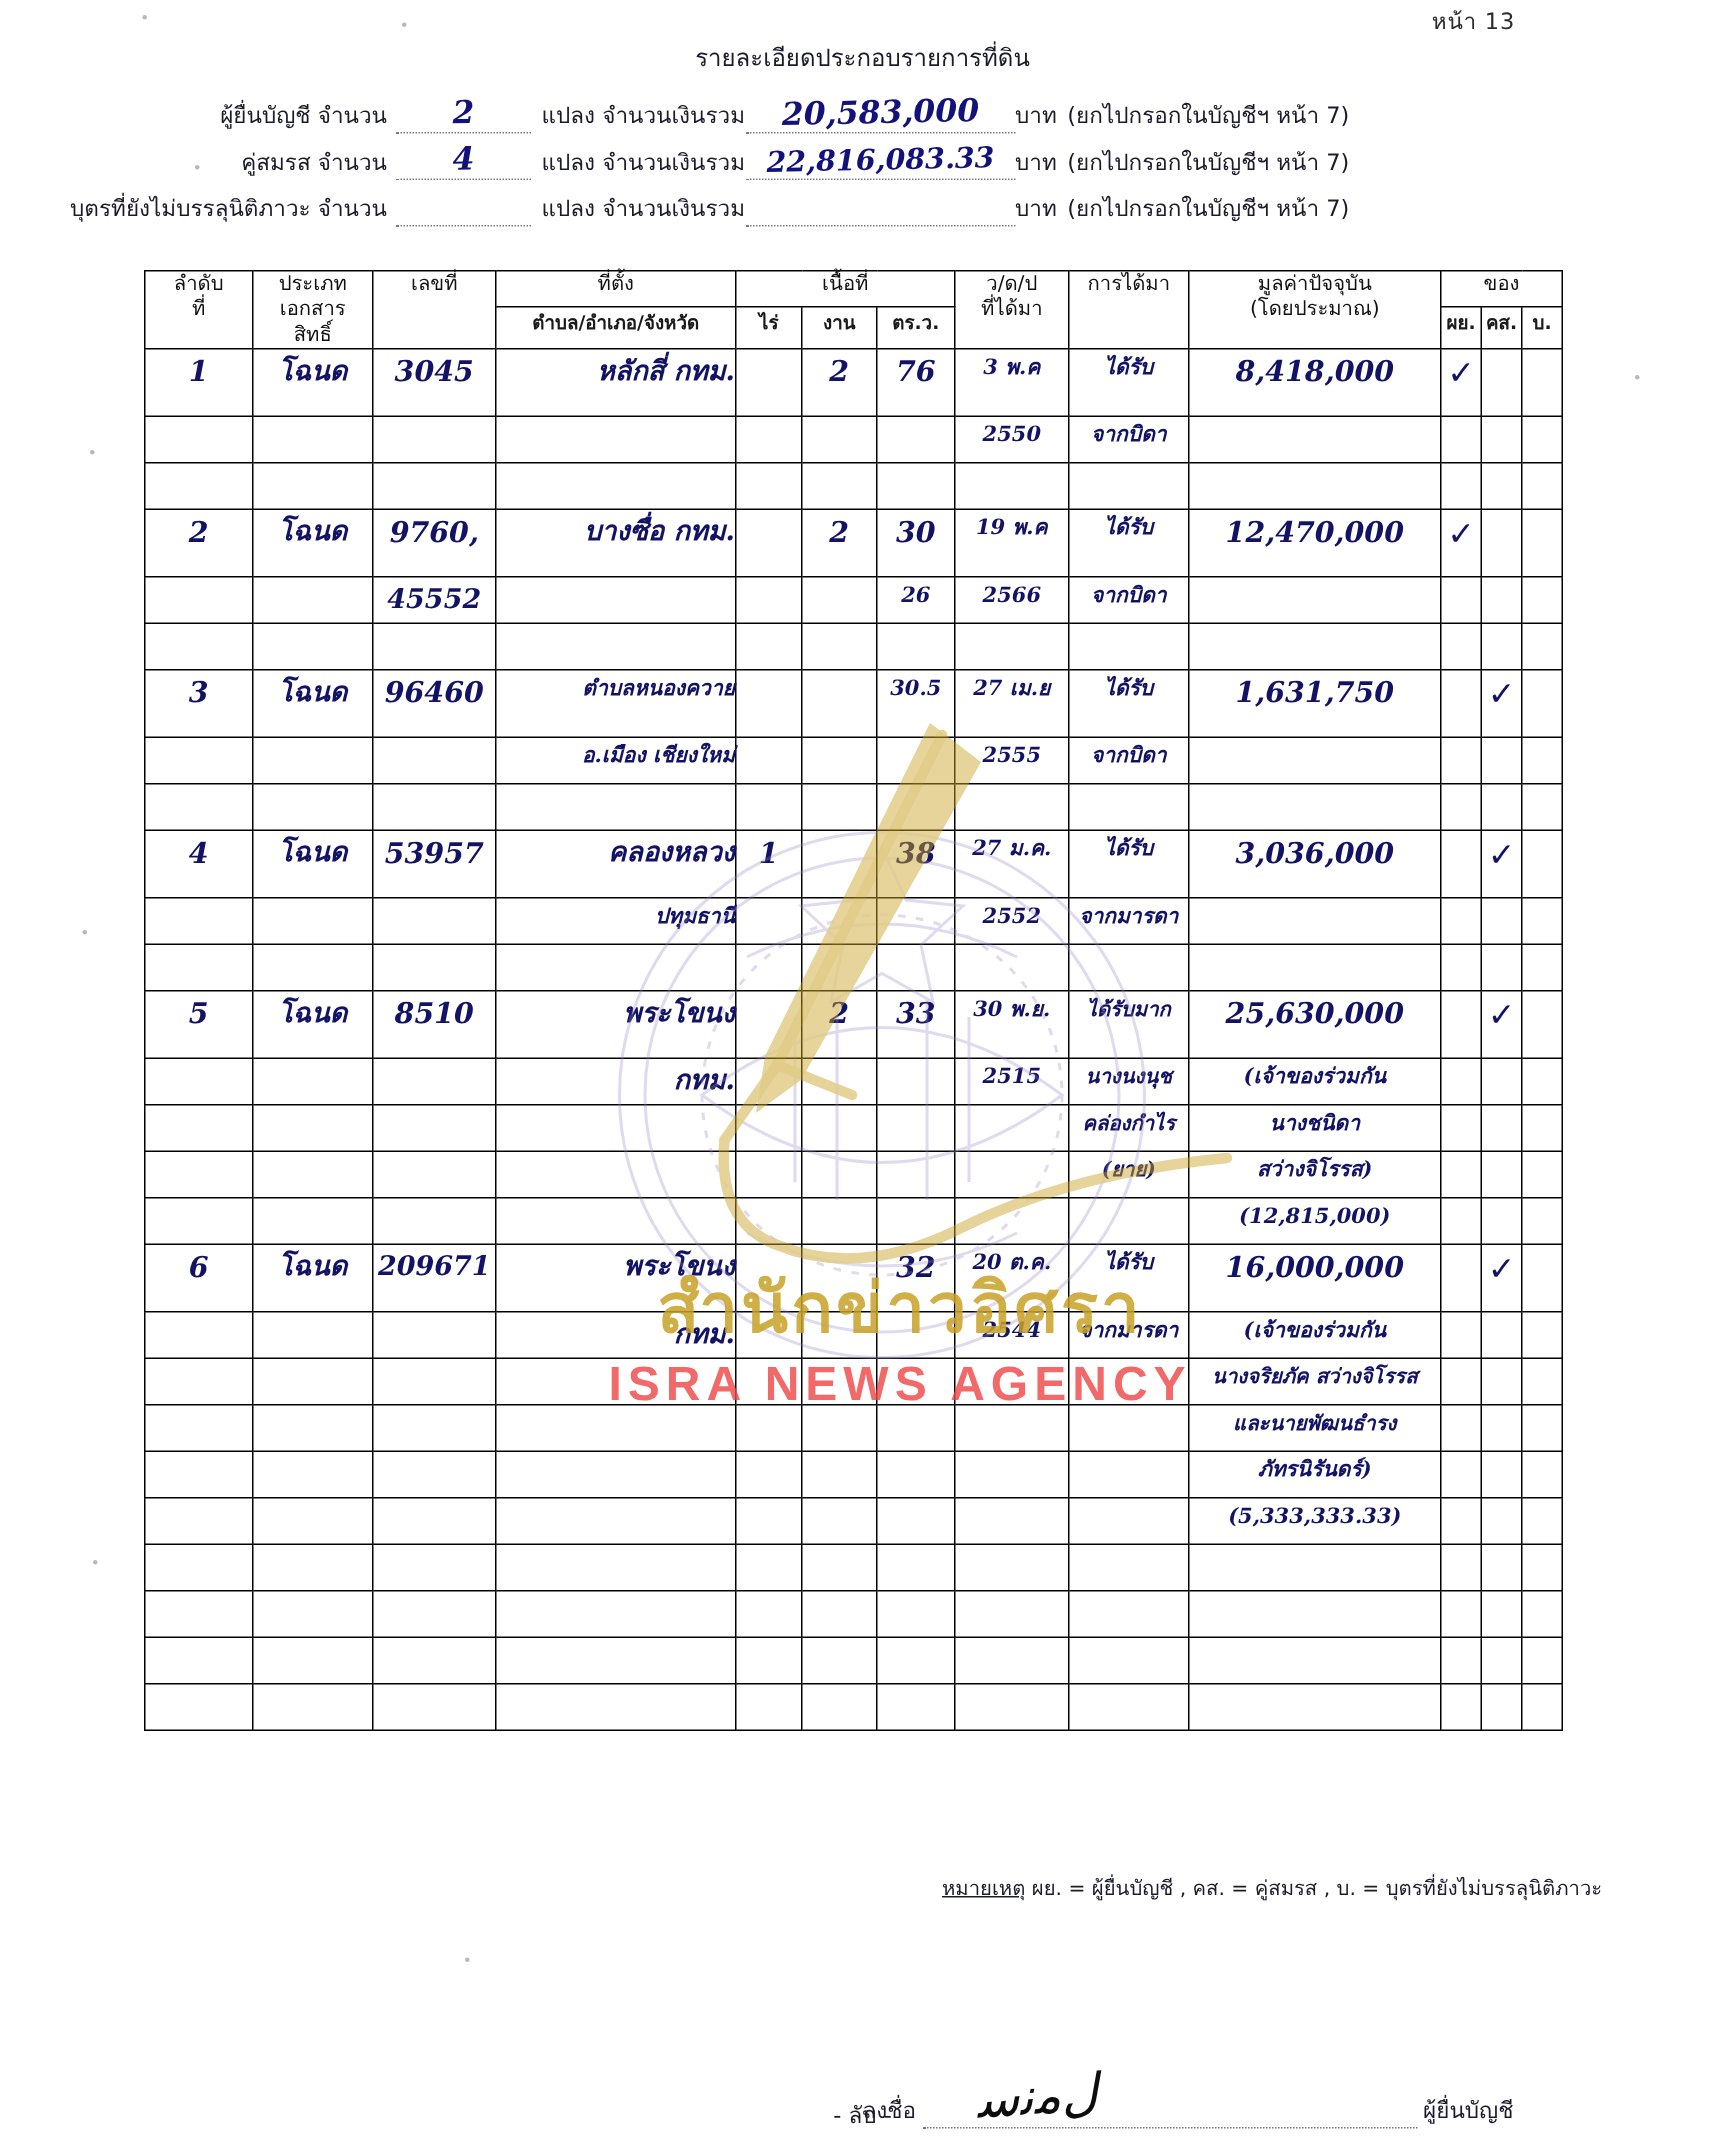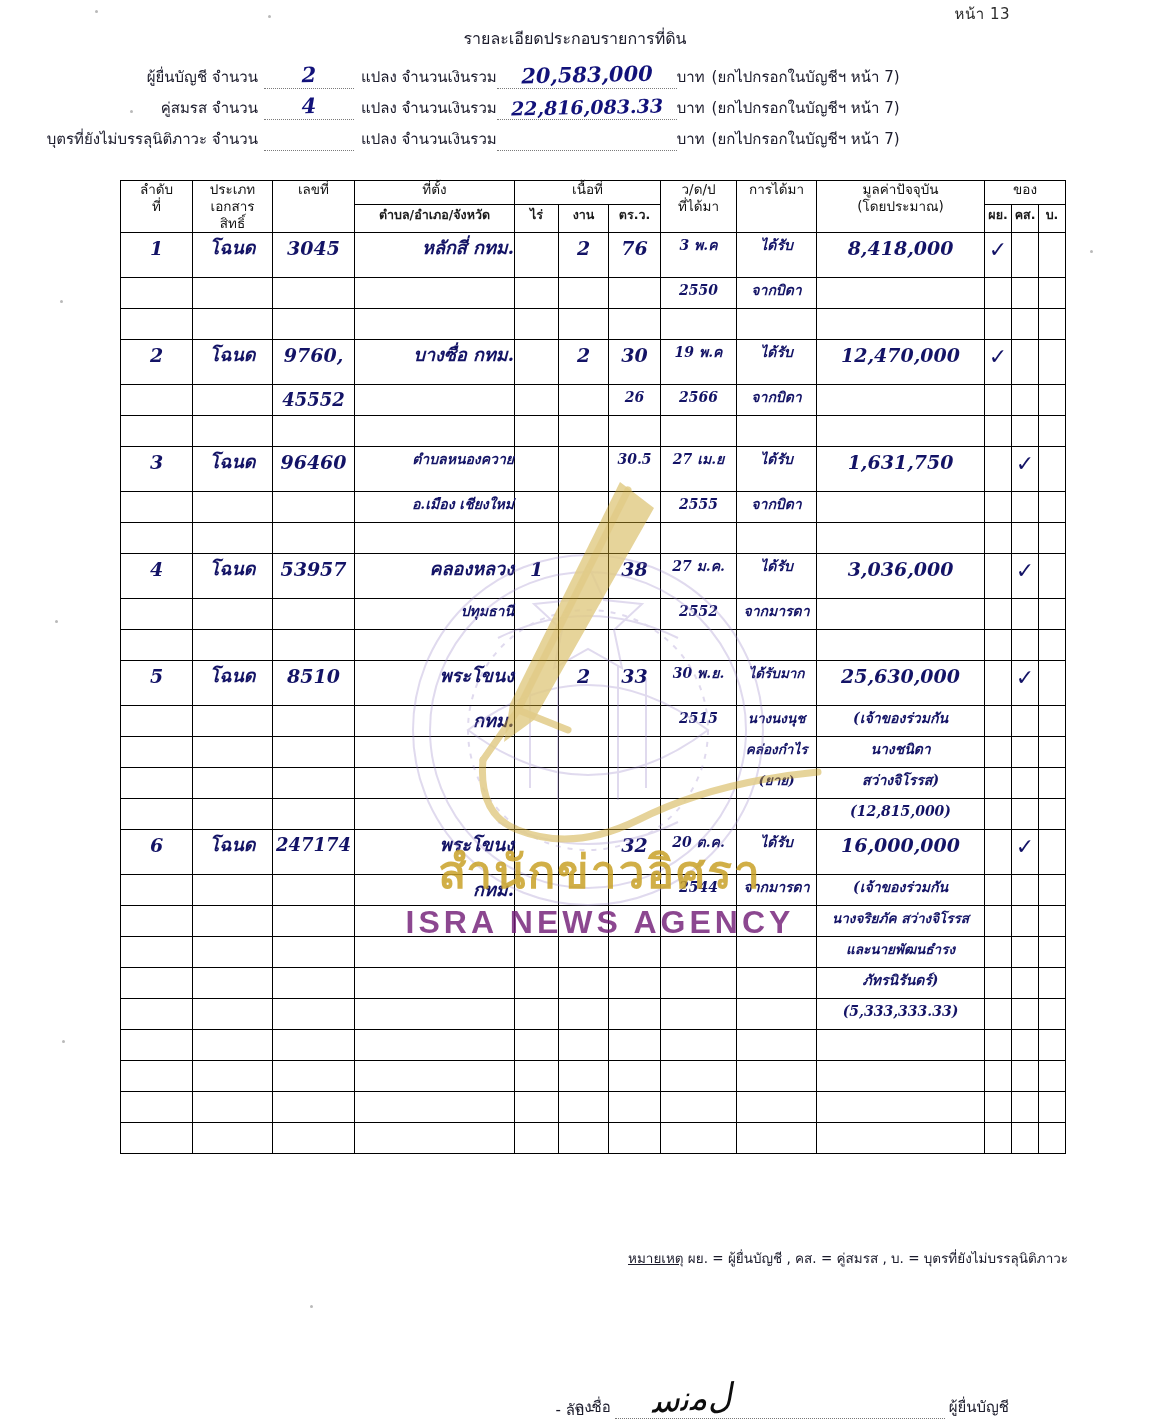--- a/index.html
+++ b/index.html
@@ -75,21 +75,21 @@
     white-space: nowrap;
     font-style: italic;
     font-weight: 600;
   }
   .gap { width: 7px; }
 
   
   .table-wrap {
     position: absolute;
     top: 180px;
-    left: 120px;
+    left: 96px;
     width: 945px;
     height: 1060px;
   }
   table.land {
     border-collapse: collapse;
     width: 945px;
     table-layout: fixed;
     font-size: 13px;
   }
   table.land td, table.land th {
@@ -216,21 +216,21 @@
   .wm-th {
     font-size: 46px;
     color: #c9a227;
     font-weight: bold;
     opacity: .85;
     letter-spacing: 2px;
     font-family: "DejaVu Sans", sans-serif;
   }
   .wm-en {
     font-size: 32px;
-    color: #701a75;
+    color: #ef4444;
     font-weight: bold;
     opacity: .8;
     letter-spacing: 4px;
     margin-top: -4px;
     font-family: "Liberation Sans", sans-serif;
   }
 
   
   .speck { position: absolute; background: #b9b9b9; border-radius: 50%; }
 </style>
@@ -775,21 +775,21 @@
     </tr>
 
     <tr class="data-row">
       <td>
             <span class="ink c">6</span>
           </td>
       <td>
             <span class="ink c" style="font-size:18px">โฉนด</span>
           </td>
       <td>
-            <span class="ink c" style="font-size:18px">247174</span>
+            <span class="ink c" style="font-size:18px">209671</span>
           </td>
       <td>
             <span class="ink l">พระโขนง</span>
           </td>
       <td>
             <span class="ink c"></span>
           </td>
       <td>
             <span class="ink c"></span>
           </td>

